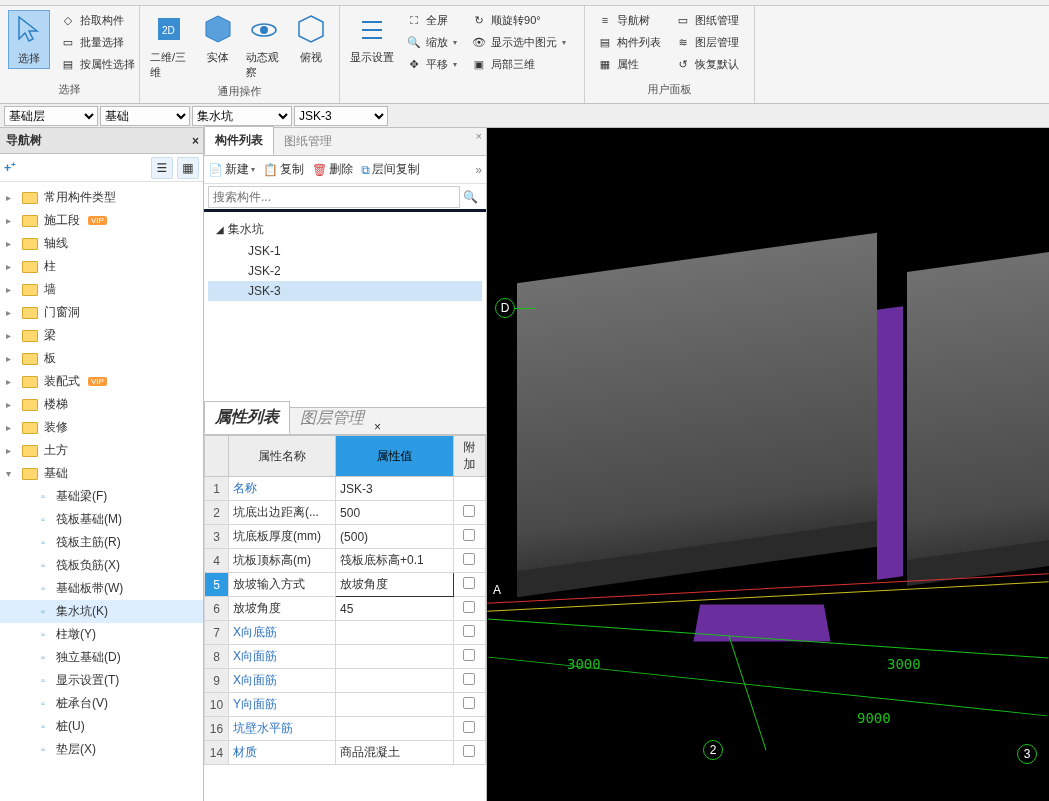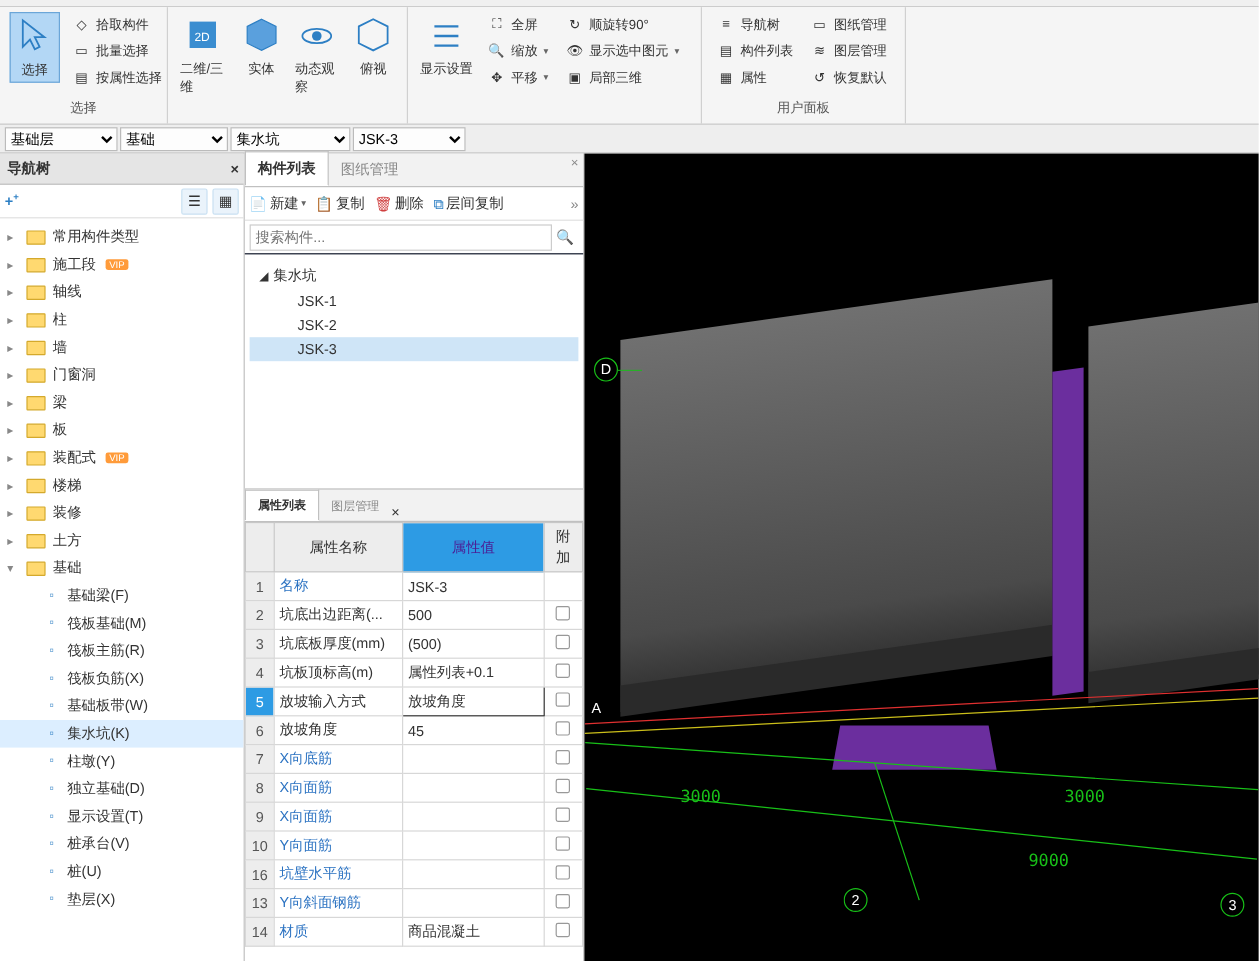--- a/index.html
+++ b/index.html
@@ -43,36 +43,36 @@
 
 
 .mid-col { width: 283px; border-right: 1px solid #c0c0c0; display: flex; flex-direction: column; }
 .tabs { height: 28px; background: #f2f2f2; border-bottom: 1px solid #c0c0c0; display: flex; align-items: flex-end; position:relative; }
 .tabs .tab { padding: 5px 10px; font-size: 12px; color: #888; cursor: pointer; }
 .tabs .tab.active { background: #fff; border: 1px solid #c0c0c0; border-bottom: 1px solid #fff; color: #333; font-weight: bold; }
 .tabs .x { position:absolute; right:4px; top:2px; color:#888; font-size:11px; cursor:pointer; }
 .list-toolbar { height: 28px; border-bottom: 1px solid #e0e0e0; display: flex; align-items: center; padding: 0 4px; gap: 8px; font-size: 12px; }
 .list-toolbar .tb { display:flex; align-items:center; gap:2px; cursor:pointer; }
 .list-toolbar .arrow-d { font-size:8px; color:#666; }
-.search-row { height: 28px; border-bottom: 1px solid #0f172a; display: flex; align-items: center; padding: 0 4px; justify-content: flex-end; }
+.search-row { height: 28px; border-bottom: 3px solid #0f172a; display: flex; align-items: center; padding: 0 4px; justify-content: flex-end; }
 .search-row input { flex:1; border:1px solid #ccc; height:22px; padding:0 4px; font-size:12px; }
 .search-row .mag { width:22px; text-align:center; color:#888; }
 .comp-tree { flex: 0 0 195px; padding: 6px 4px; overflow:auto; }
 .comp-tree .node { display:flex; align-items:center; gap:4px; padding:3px 8px; font-size:12px; }
 .comp-tree .leaf { padding-left: 40px; cursor:pointer; }
 .comp-tree .leaf.selected { background:#cfe5f7; }
 
 
 .prop-tabs { height: 28px; background:#f2f2f2; border-top:1px solid #c0c0c0; border-bottom:1px solid #c0c0c0; display:flex; align-items:flex-end; position:relative; }
-.prop-tabs .tab { padding:5px 10px; font-size:10px; color:#888; cursor:pointer; }
+.prop-tabs .tab { padding:5px 10px; font-size:16px; color:#888; cursor:pointer;font-style:italic; }
 .prop-tabs .tab.active { background:#fff; border:1px solid #c0c0c0; border-bottom:1px solid #fff; color:#333; font-weight:bold; }
 .prop-table { flex:1; overflow:auto; }
 .prop-table table { width:100%; border-collapse:collapse; font-size:12px; }
 .prop-table th { background:#ededed; border:1px solid #c7c7c7; padding:3px 4px; font-weight:normal; font-size:12px; }
-.prop-table th.val { background:#2d9be4; color:#4c1d95; }
+.prop-table th.val { background:#2d9be4; color:#000000; }
 .prop-table td { border:1px solid #d7d7d7; padding:3px 4px; height:16px; }
 .prop-table .rownum { background:#ededed; text-align:center; width:22px; color:#555; }
 .prop-table .rownum.sel { background:#2d9be4; color:#fff; }
 .prop-table .link { color:#2c73c2; }
 .prop-table .extra { width:28px; text-align:center; }
 .prop-table .extra .box { display:inline-block; width:12px; height:12px; border:1px solid #999; border-radius:2px; }
 .prop-table tr.sel td { background:#fff; }
 .prop-table tr.sel td.value-cell { border:1px solid #333; }
 
 
@@ -154,20 +154,21 @@
       </div>
       <div class="big-btn">
         <div class="ic">
             <svg class="ribbon-ic">
               <polygon points="18,4 30,10 30,24 18,30 6,24 6,10" fill="none" stroke="#2d7fc4" stroke-width="1.5"></polygon>
             </svg>
           </div>
         <span>俯视</span>
       </div>
     </div>
+    <div class="ribbon-group-label">通用操作</div>
   </div>
 
   <div class="ribbon-group" style="width:245px">
     <div class="ribbon-group-content">
       <div class="big-btn">
         <div class="ic">
             <svg class="ribbon-ic">
               <line x1="8" y1="10" x2="28" y2="10" stroke="#2d7fc4" stroke-width="2"></line>
               <line x1="8" y1="18" x2="28" y2="18" stroke="#2d7fc4" stroke-width="2"></line>
               <line x1="8" y1="26" x2="28" y2="26" stroke="#2d7fc4" stroke-width="2"></line>
@@ -456,21 +457,21 @@
             </tr>
             <tr>
               <td class="rownum">3</td>
     <td class="">坑底板厚度(mm)</td>
     <td class="value-cell">(500)</td>
     <td class="extra"><span class="box"></span></td>
             </tr>
             <tr>
               <td class="rownum">4</td>
     <td class="">坑板顶标高(m)</td>
-    <td class="value-cell">属性列表+0.1</td>
+    <td class="value-cell">筏板底标高+0.1</td>
     <td class="extra"><span class="box"></span></td>
             </tr>
             <tr class="sel">
               <td class="rownum sel">5</td>
     <td class="">放坡输入方式</td>
     <td class="value-cell">放坡角度</td>
     <td class="extra"><span class="box"></span></td>
             </tr>
             <tr>
               <td class="rownum">6</td>
@@ -498,26 +499,20 @@
             </tr>
             <tr>
               <td class="rownum">10</td>
     <td class="link">Y向面筋</td>
     <td class="value-cell"></td>
     <td class="extra"><span class="box"></span></td>
             </tr>
             <tr>
               <td class="rownum">16</td>
     <td class="link">坑壁水平筋</td>
-    <td class="value-cell"></td>
-    <td class="extra"><span class="box"></span></td>
-            </tr>
-            <tr>
-              <td class="rownum">13</td>
-    <td class="link">Y向斜面钢筋</td>
     <td class="value-cell"></td>
     <td class="extra"><span class="box"></span></td>
             </tr>
             <tr>
               <td class="rownum">14</td>
     <td class="link">材质</td>
     <td class="value-cell">商品混凝土</td>
     <td class="extra"><span class="box"></span></td>
             </tr>
           </tbody>

